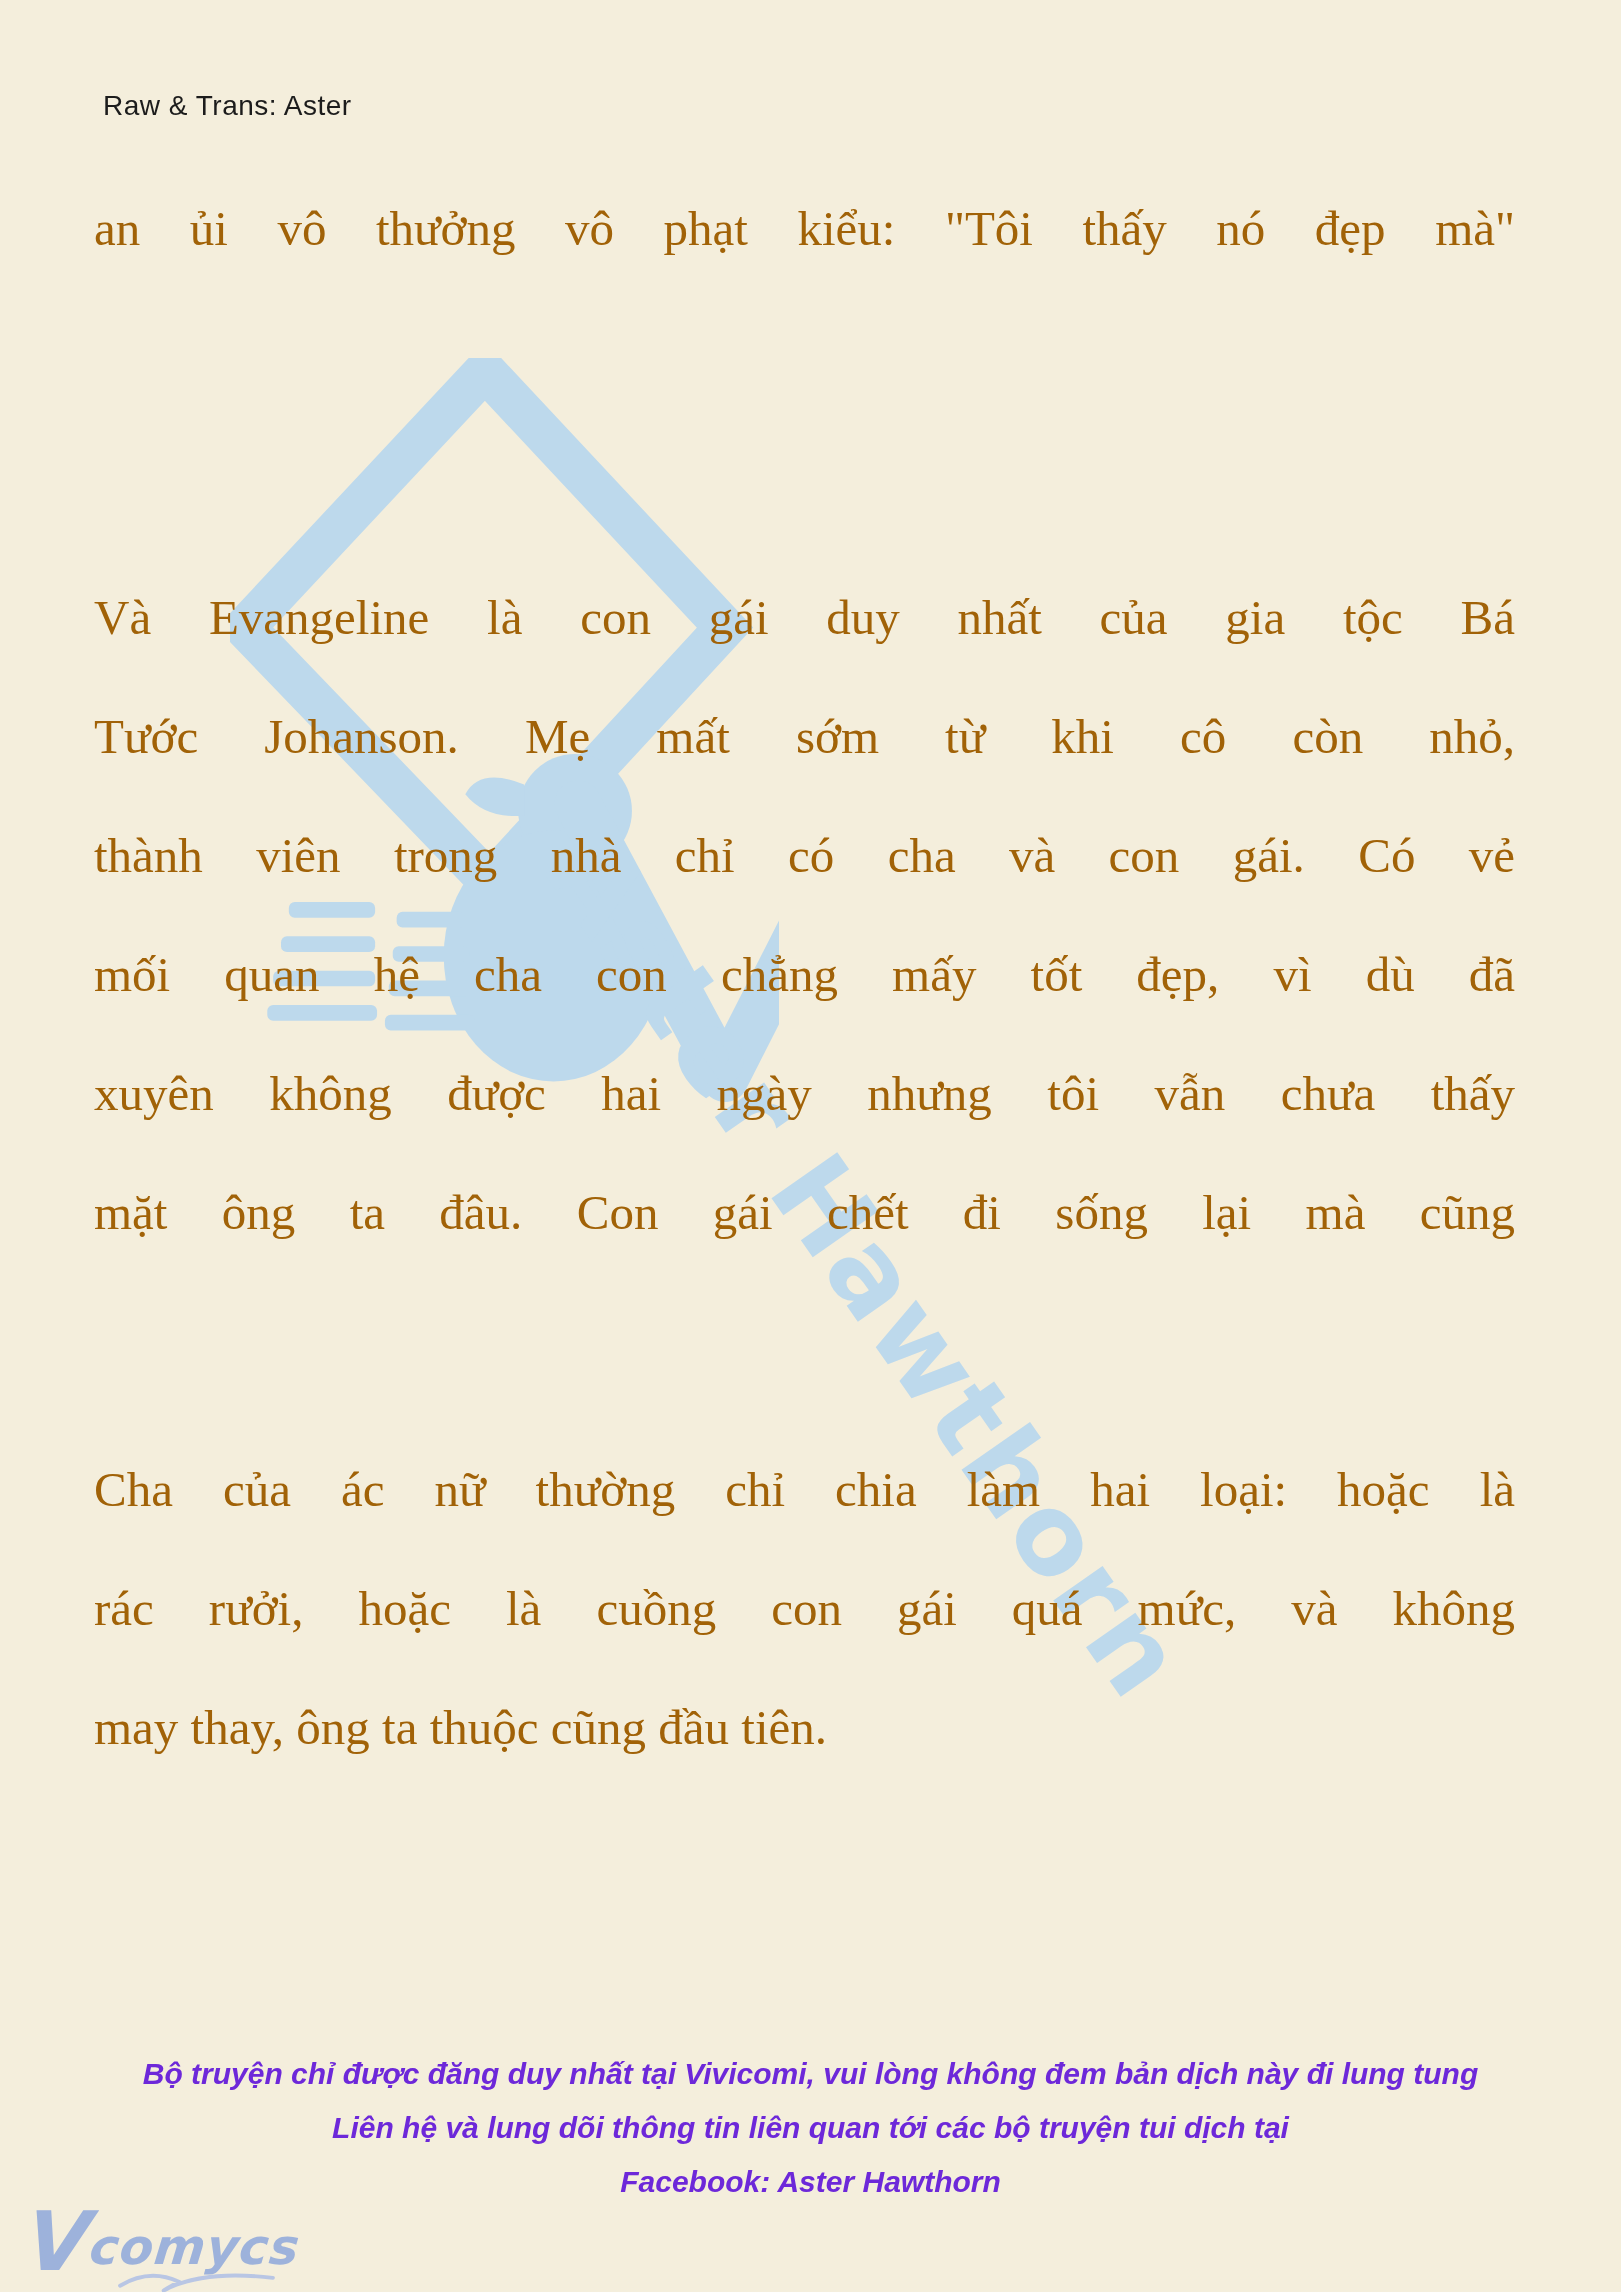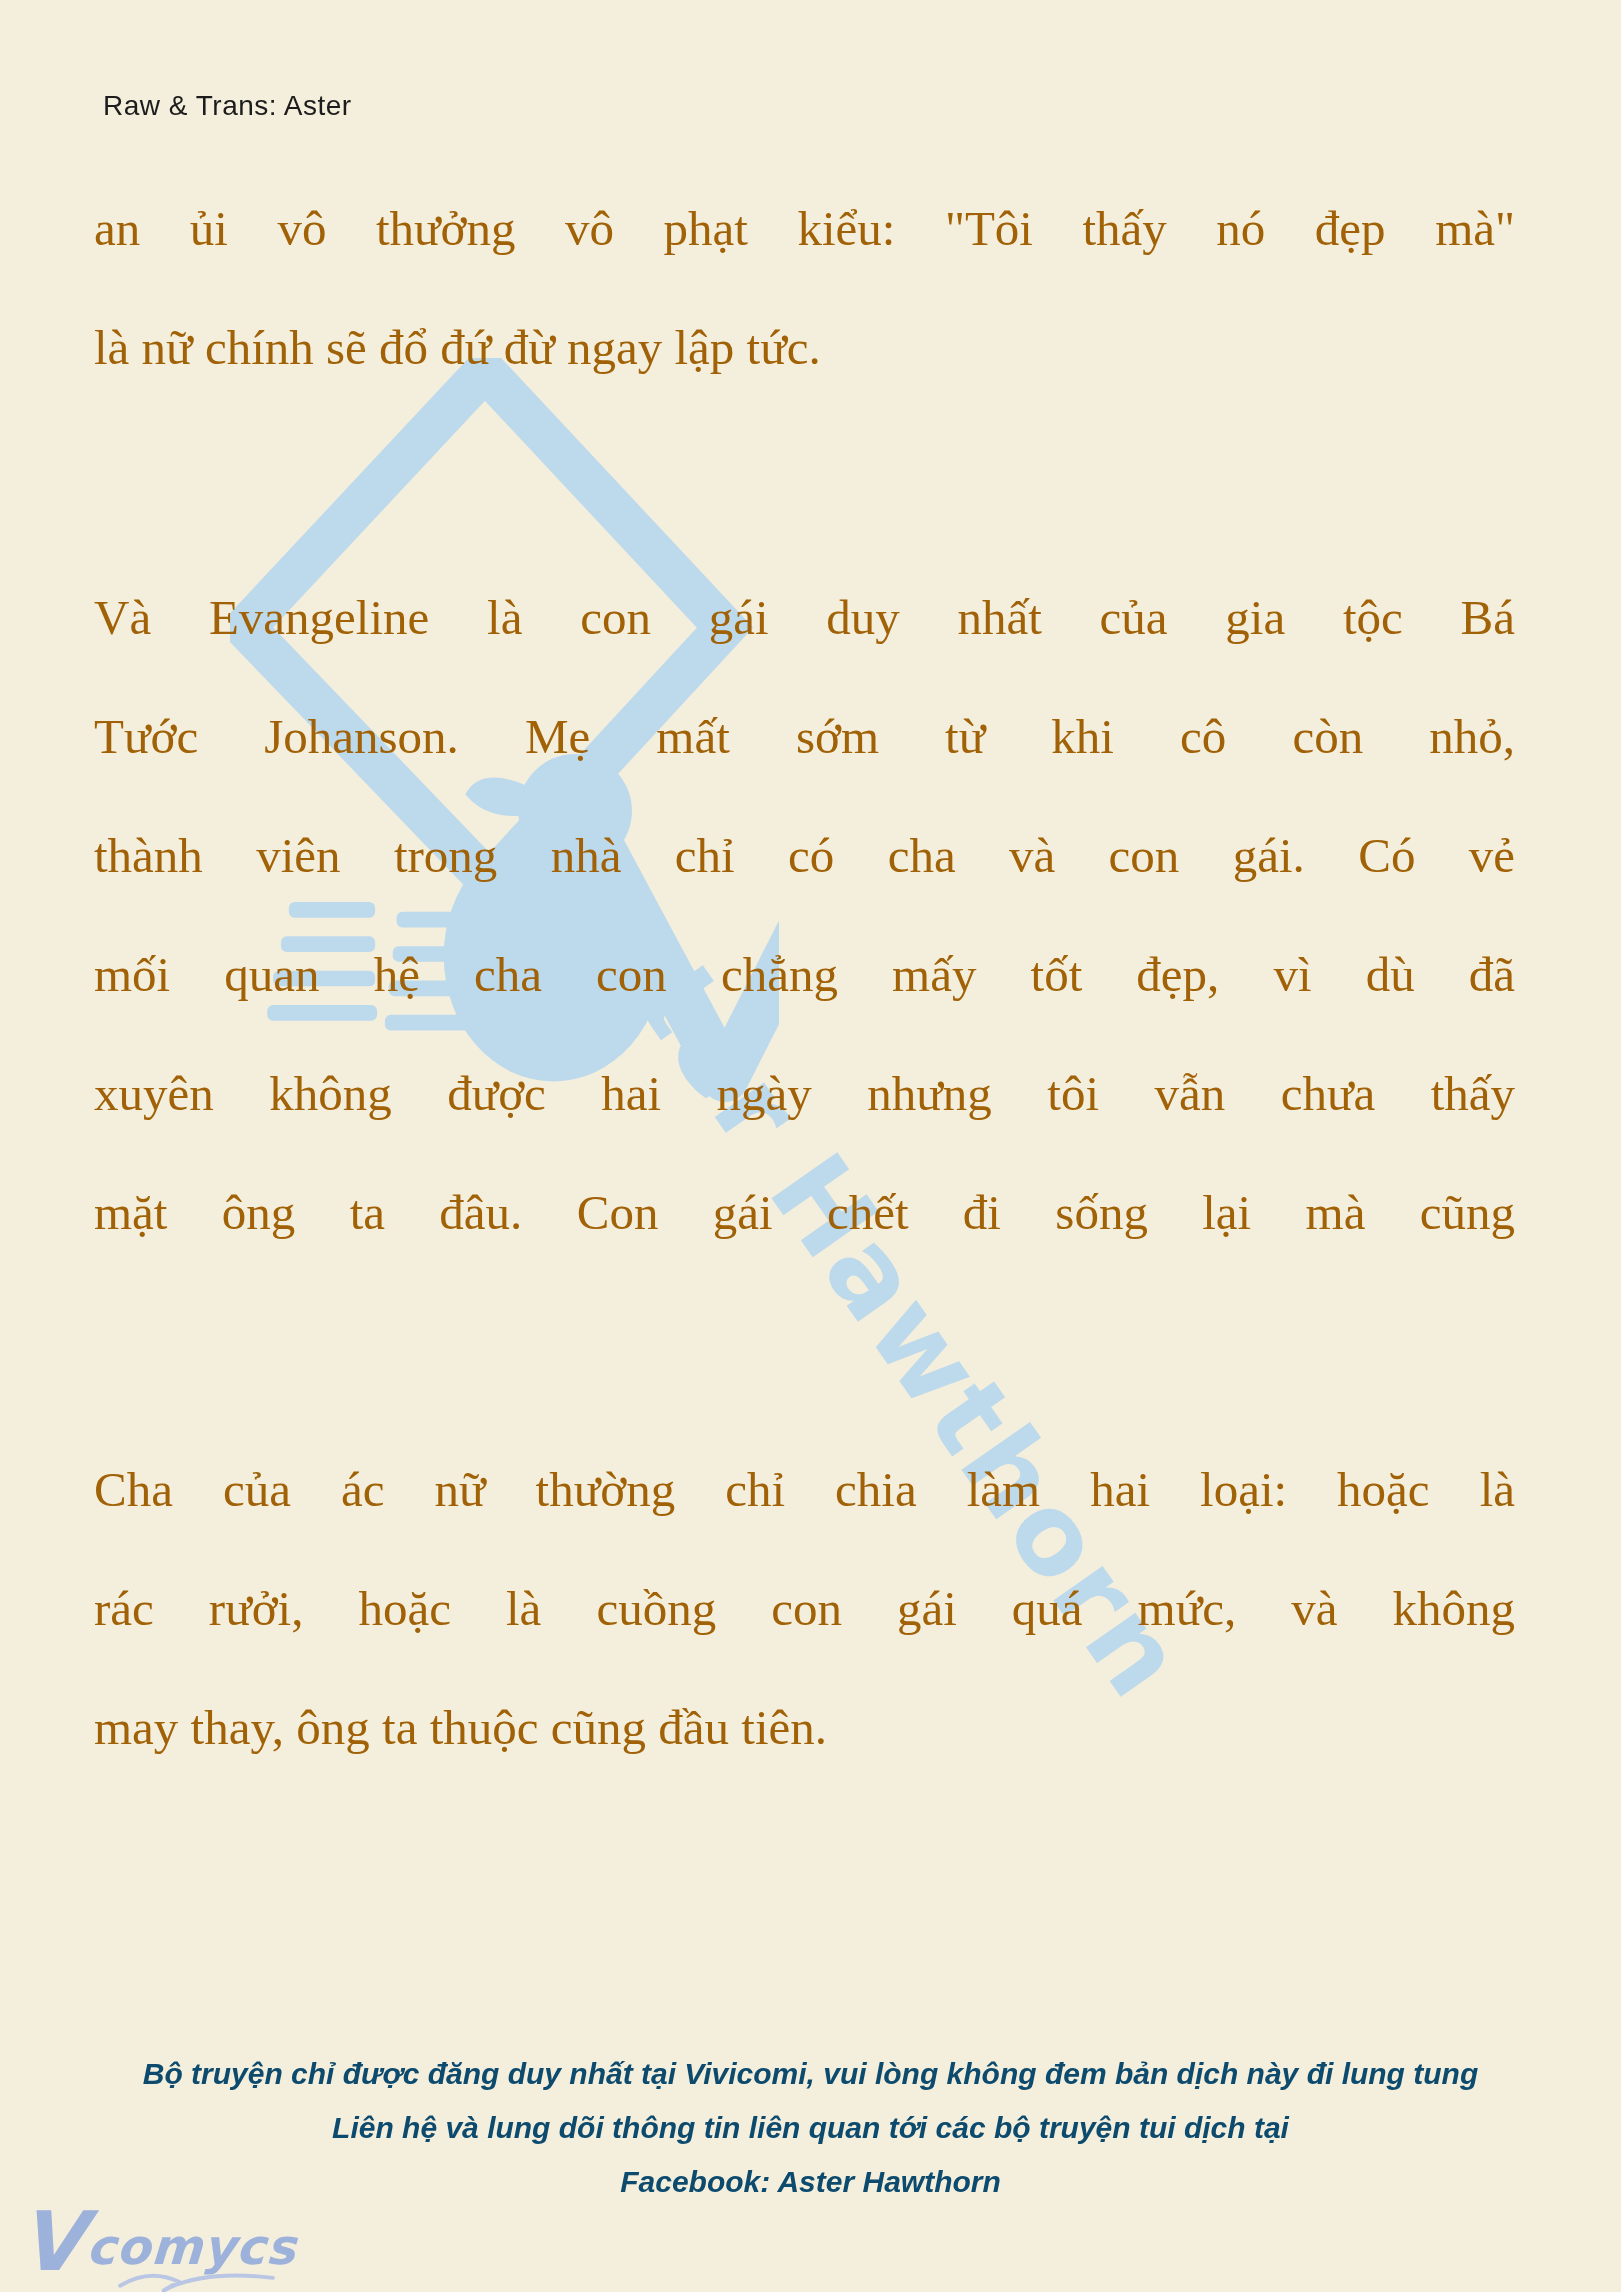--- a/index.html
+++ b/index.html
@@ -61,21 +61,21 @@
   .footer{
     position:absolute;
     left:0;top:2047px;
     width:100%;
     text-align:center;
     font-family:"Liberation Sans",sans-serif;
     font-style:italic;
     font-weight:bold;
     font-size:30px;
     line-height:54px;
-    color:#0c4a6e;
+    color:#6d28d9;
   }
   .logo{
     position:absolute;
     left:27.4px;top:2201px;
     font-family:"DejaVu Sans",sans-serif;
     font-style:italic;
     font-weight:bold;
     color:#9db2db;
     transform:skewX(-6deg);
     white-space:nowrap;
@@ -114,21 +114,20 @@
     </svg>
     <div class="wm-text">Aster Hawthorn</div>
   </div>
 
   <div class="content">
 
     <div class="credit">Raw &amp; Trans: Aster</div>
 
     <div class="para p-0">
         <div class="line">an ủi vô thưởng vô phạt kiểu: "Tôi thấy nó đẹp mà"</div>
-        <div class="line last-line">là nữ chính sẽ đổ đứ đừ ngay lập tức.</div>
       </div>
     <div class="para p-1">
         <div class="line">Và Evangeline là con gái duy nhất của gia tộc Bá</div>
         <div class="line">Tước Johanson. Mẹ mất sớm từ khi cô còn nhỏ,</div>
         <div class="line">thành viên trong nhà chỉ có cha và con gái. Có vẻ</div>
         <div class="line">mối quan hệ cha con chẳng mấy tốt đẹp, vì dù đã</div>
         <div class="line">xuyên không được hai ngày nhưng tôi vẫn chưa thấy</div>
         <div class="line">mặt ông ta đâu. Con gái chết đi sống lại mà cũng</div>
       </div>
     <div class="para p-2">

